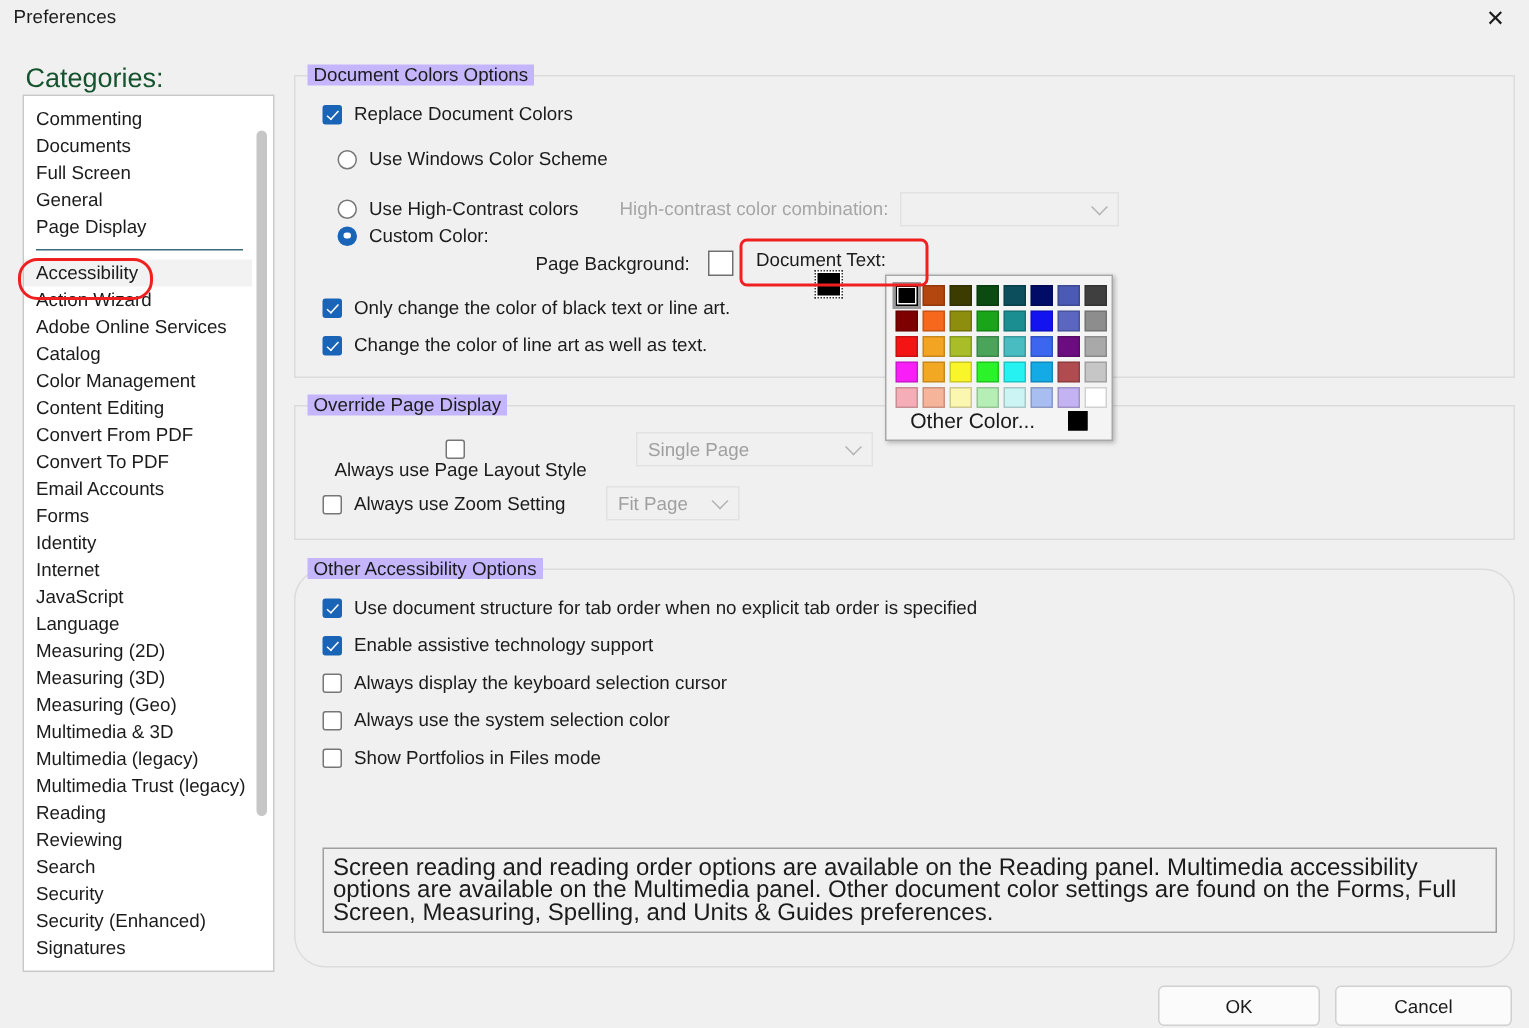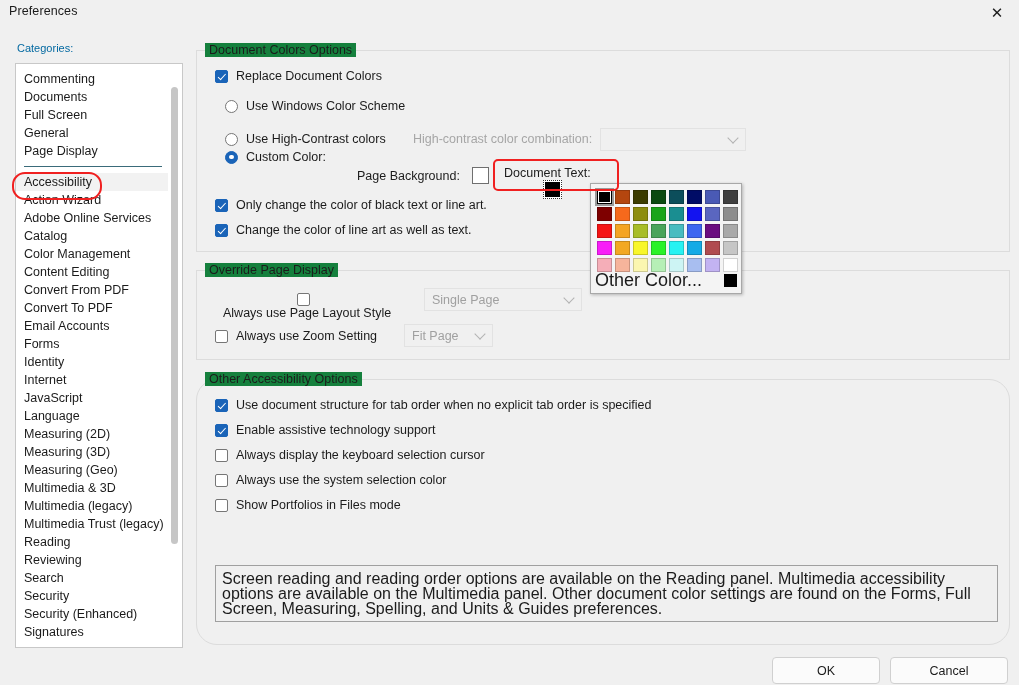--- a/index.html
+++ b/index.html
@@ -39,22 +39,22 @@
     display: flex; align-items: center; justify-content: center;
     font-size: 15px;
     color: #1b1b1b;
     line-height: 1;
   }
 
   
   .cat-label {
     position: absolute;
     left: 17px; top: 42px;
-    font-size: 11px;
-    color: #0369a1;
+    font-size: 18px;
+    color: #14532d;
   }
   .cat-box {
     position: absolute;
     left: 15px; top: 63px;
     width: 166px; height: 583px;
     background: #ffffff;
     border: 1px solid #c8c8c8;
     overflow: hidden;
   }
   .cat-list {
@@ -102,21 +102,21 @@
 
   
   .group {
     position: absolute;
     border: 1px solid #dcdcdc;
     background: transparent;
   }
   .group-title {
     position: absolute;
     top: -8px; left: 8px;
-    background: #15803d;
+    background: #c4b5fd;
     padding: 0 4px;
     font-size: 12.5px;
     color: #1b1b1b;
     white-space: nowrap;
   }
 
   
   .row {
     position: absolute;
     display: flex;
@@ -271,21 +271,21 @@
   .other-color-row {
     position: absolute;
     left: 0; bottom: 4px;
     width: 100%;
     height: 18px;
     display: flex;
     align-items: center;
     justify-content: center;
   }
   .other-color-label {
-    font-size: 18px;
+    font-size: 14px;
     color: #1b1b1b;
   }
   .other-color-sw {
     width: 13px; height: 13px;
     background: #000000;
     border: 1px solid #000000;
     margin-left: 22px;
     box-sizing: border-box;
   }
 

